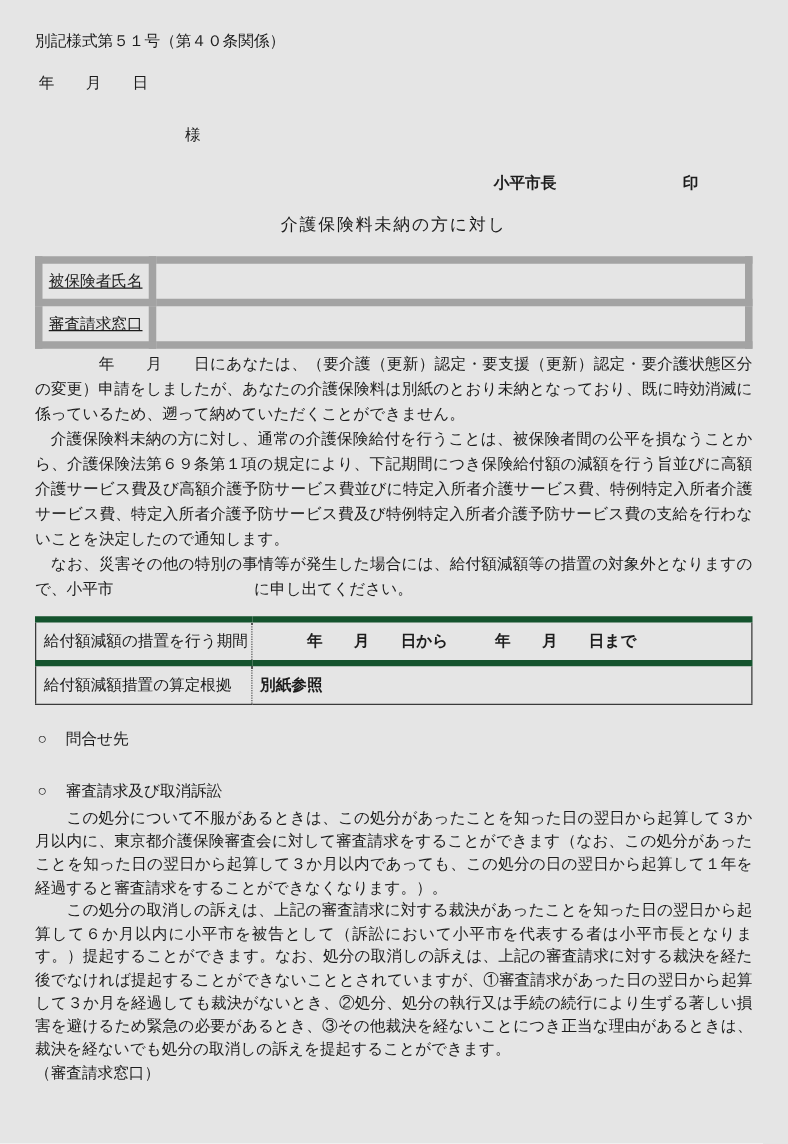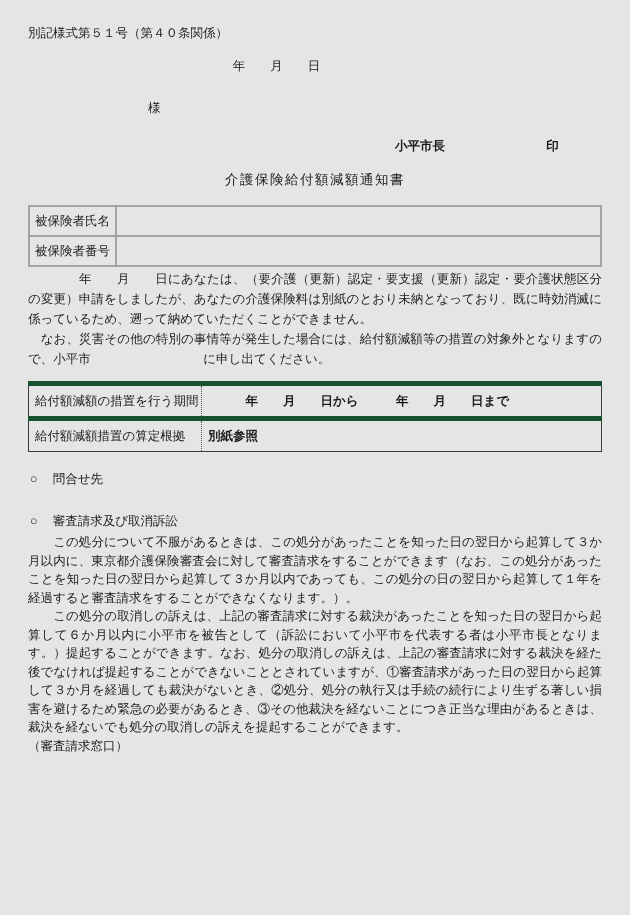--- a/index.html
+++ b/index.html
@@ -18,23 +18,24 @@
     box-sizing: border-box;
     padding-top: 25px;
     overflow: hidden;
   }
   .form-number {
     margin-left: 28px;
     line-height: 17px;
   }
   .date-line {
     margin-top: 16px;
-    text-align: center;
+    text-align: left;
     padding-right: 77px;
     line-height: 16px;
+    margin-left: 31px;
   }
   .addressee-line {
     margin-top: 26px;
     margin-left: 148px;
     line-height: 17px;
   }
   .issuer-line {
     margin-top: 21px;
     margin-left: 395px;
     line-height: 17px;
@@ -55,23 +56,24 @@
     border-collapse: collapse;
     margin-left: 28px;
     width: 574px;
     table-layout: fixed;
   }
   table.insured-table {
     margin-top: 16px;
     border: 1.5px solid #3a3a3a;
   }
   table.insured-table td {
-    border: 2px solid #a3a3a3;
+    border: 6px solid #a3a3a3;
     height: 28px;
     padding: 0;
+    text-decoration: underline;
   }
   table.insured-table td.label-cell {
     width: 85px;
     text-align: center;
   }
   .body-text {
     width: 574px;
     margin: 2px 0 0 28px;
     text-align: justify;
     line-height: 20px;
@@ -139,37 +141,38 @@
 
   <div class="date-line">年　　月　　日</div>
 
   <div class="addressee-line">様</div>
 
   <div class="issuer-line">
     <span class="issuer">小平市長</span>
     <span class="seal">印</span>
   </div>
 
-  <div class="doc-title">介護保険給付額減額通知書</div>
+  <div class="doc-title">介護保険料未納の方に対し</div>
 
   <table class="doc-table insured-table">
     <tbody>
       <tr>
         <td class="label-cell">被保険者氏名</td>
         <td class="value-cell"></td>
       </tr>
       <tr>
-        <td class="label-cell">被保険者番号</td>
+        <td class="label-cell">審査請求窓口</td>
         <td class="value-cell"></td>
       </tr>
     </tbody>
   </table>
 
   <div class="body-text">
     <p>　　　　年　　月　　日にあなたは、（要介護（更新）認定・要支援（更新）認定・要介護状態区分の変更）申請をしましたが、あなたの介護保険料は別紙のとおり未納となっており、既に時効消滅に係っているため、遡って納めていただくことができません。</p>
+    <p>　介護保険料未納の方に対し、通常の介護保険給付を行うことは、被保険者間の公平を損なうことから、介護保険法第６９条第１項の規定により、下記期間につき保険給付額の減額を行う旨並びに高額介護サービス費及び高額介護予防サービス費並びに特定入所者介護サービス費、特例特定入所者介護サービス費、特定入所者介護予防サービス費及び特例特定入所者介護予防サービス費の支給を行わないことを決定したので通知します。</p>
     <p>　なお、災害その他の特別の事情等が発生した場合には、給付額減額等の措置の対象外となりますので、小平市　　　　　　　　　に申し出てください。</p>
   </div>
 
   <table class="doc-table measure-table">
     <tbody>
       <tr>
         <td class="label-cell">給付額減額の措置を行う期間</td>
         <td class="value-cell">　　　年　　月　　日から　　　年　　月　　日まで</td>
       </tr>
       <tr>

